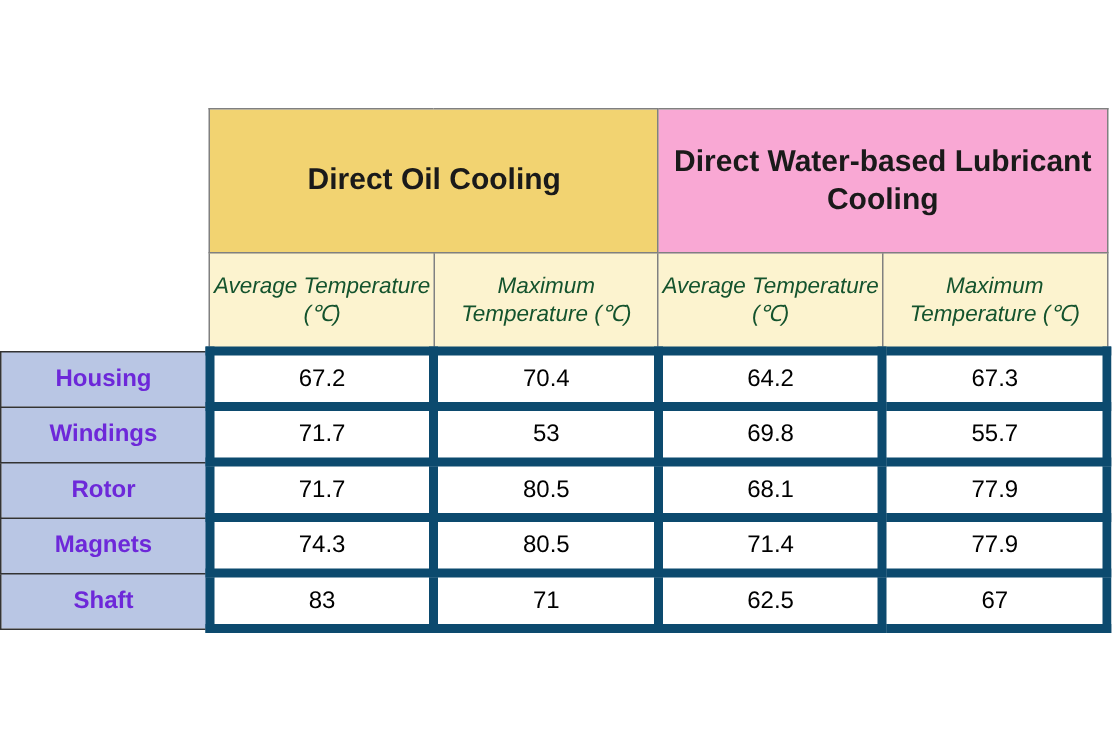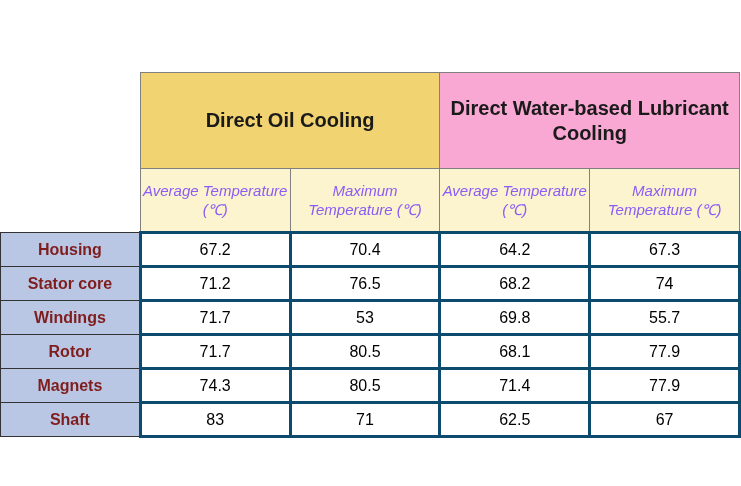--- a/index.html
+++ b/index.html
@@ -63,47 +63,47 @@
   }
   .group-water {
     background: #f9a8d4;
   }
 
   
   .sub-head {
     height: 62px;
     font-size: 15px;
     font-style: italic;
-    color: #8b5cf6;
+    color: #14532d;
     border: 1px solid #808080;
     line-height: 1.3;
   }
   .sub-oil {
     background: #fcf3cf;
   }
   .sub-water {
     background: #fcf3cf;
   }
 
   
   .row-label {
     height: 31px;
     background: #b9c6e4;
     border: 1px solid #333333;
     font-size: 16px;
     font-weight: bold;
-    color: #7f1d1d;
+    color: #6d28d9;
     text-align: center;
   }
 
   
   .value {
     height: 31px;
     background: #ffffff;
-    border: 3px solid #0c4a6e;
+    border: 6px solid #0c4a6e;
     font-size: 16px;
     color: #000000;
   }
 </style>
 </head>
 <body>
 
 <div class="table-wrap">
 
   <table class="cooling-table">
@@ -130,27 +130,20 @@
       </tr>
 
       <tr>
         <td class="row-label">Housing</td>
         <td class="value">67.2</td>
         <td class="value">70.4</td>
         <td class="value">64.2</td>
         <td class="value">67.3</td>
       </tr>
 
-      <tr>
-        <td class="row-label">Stator core</td>
-        <td class="value">71.2</td>
-        <td class="value">76.5</td>
-        <td class="value">68.2</td>
-        <td class="value">74</td>
-      </tr>
 
       <tr>
         <td class="row-label">Windings</td>
         <td class="value">71.7</td>
         <td class="value">53</td>
         <td class="value">69.8</td>
         <td class="value">55.7</td>
       </tr>
 
       <tr>

